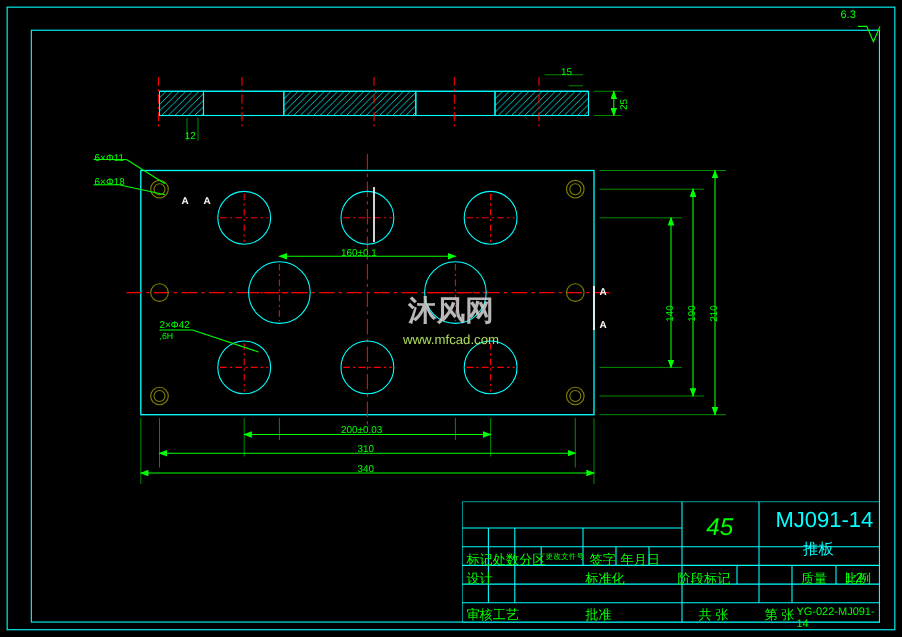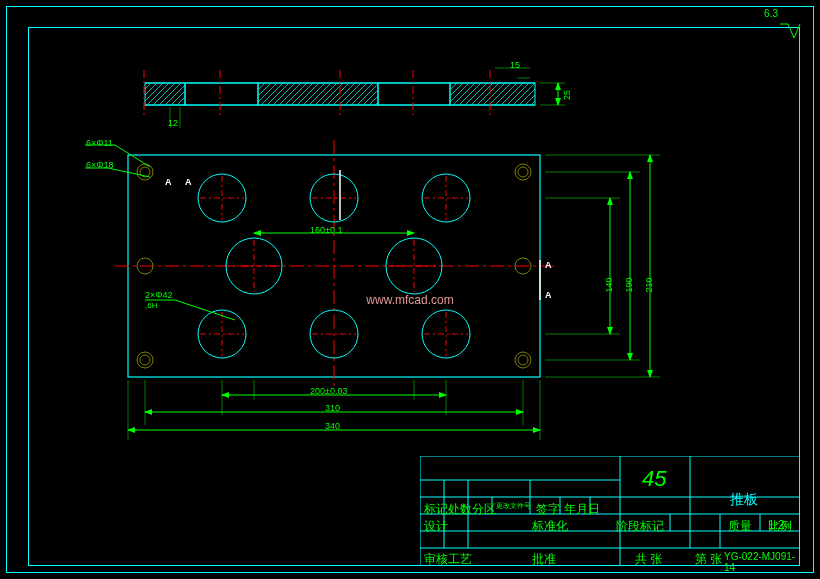--- a/index.html
+++ b/index.html
@@ -12,21 +12,21 @@
 .txt-c { color:#0ff; }
 .title-block { position:absolute; right:20px; bottom:13px; width:380px; height:110px; }
 .cell { position:absolute; font-size:12px; color:#0f0; }
 .big-green { position:absolute; color:#0f0; font-size:22px; font-style:italic; }
 .big-cyan { position:absolute; color:#0ff; font-size:20px; }
 .med-cyan { position:absolute; color:#0ff; font-size:14px; }
 .watermark { position:absolute; top:50%; left:50%; transform:translate(-50%,-50%); text-align:center; pointer-events:none; opacity:0.9; }
 .wm-logo { display:inline-flex; align-items:center; gap:6px; }
 .wm-circle { width:40px; height:40px; border:2px solid #888; border-radius:50%; display:flex; align-items:center; justify-content:center; color:#aaa; font-size:16px; font-weight:bold; font-style:italic; }
 .wm-main { color:#ccc; font-size:26px; font-weight:bold; }
-.wm-url { color:#fca5a5; font-size:12px; margin-top:2px; }
+.wm-url { color:#bef264; font-size:12px; margin-top:2px; }
 .rough { position:absolute; top:22px; right:28px; color:#0f0; font-size:10px; }
 </style>
 </head>
 <body>
 
 <div class="canvas">
   <div class="border outer"></div>
   <div class="border inner"></div>
 
   <div class="rough">
@@ -208,22 +208,24 @@
     <div class="cell" style="top:95px;left:4px">审核</div>
     <div class="cell" style="top:95px;left:28px">工艺</div>
     <div class="cell" style="top:95px;left:112px">批准</div>
     <div class="cell" style="top:62px;left:196px">阶段标记</div>
     <div class="cell" style="top:62px;left:308px">质量</div>
     <div class="cell" style="top:62px;left:348px">比例</div>
     <div class="cell" style="top:62px;left:348px">1:2</div>
     <div class="cell" style="top:95px;left:215px">共  张</div>
     <div class="cell" style="top:95px;left:275px">第  张</div>
     <div class="big-green" style="top:10px;left:222px">45</div>
+    <div class="big-cyan" style="top:6px;left:285px">MJ091-14</div>
     <div class="med-cyan" style="top:35px;left:310px">推板</div>
     <div class="cell txt-c" style="top:95px;left:304px;font-size:10px">YG-022-MJ091-14</div>
   </div>
 
   <div class="watermark">
     <div class="wm-logo">
+      <div class="wm-main">沐风网</div>
     </div>
     <div class="wm-url">www.mfcad.com</div>
   </div>
 </div>
 
 </body></html>

